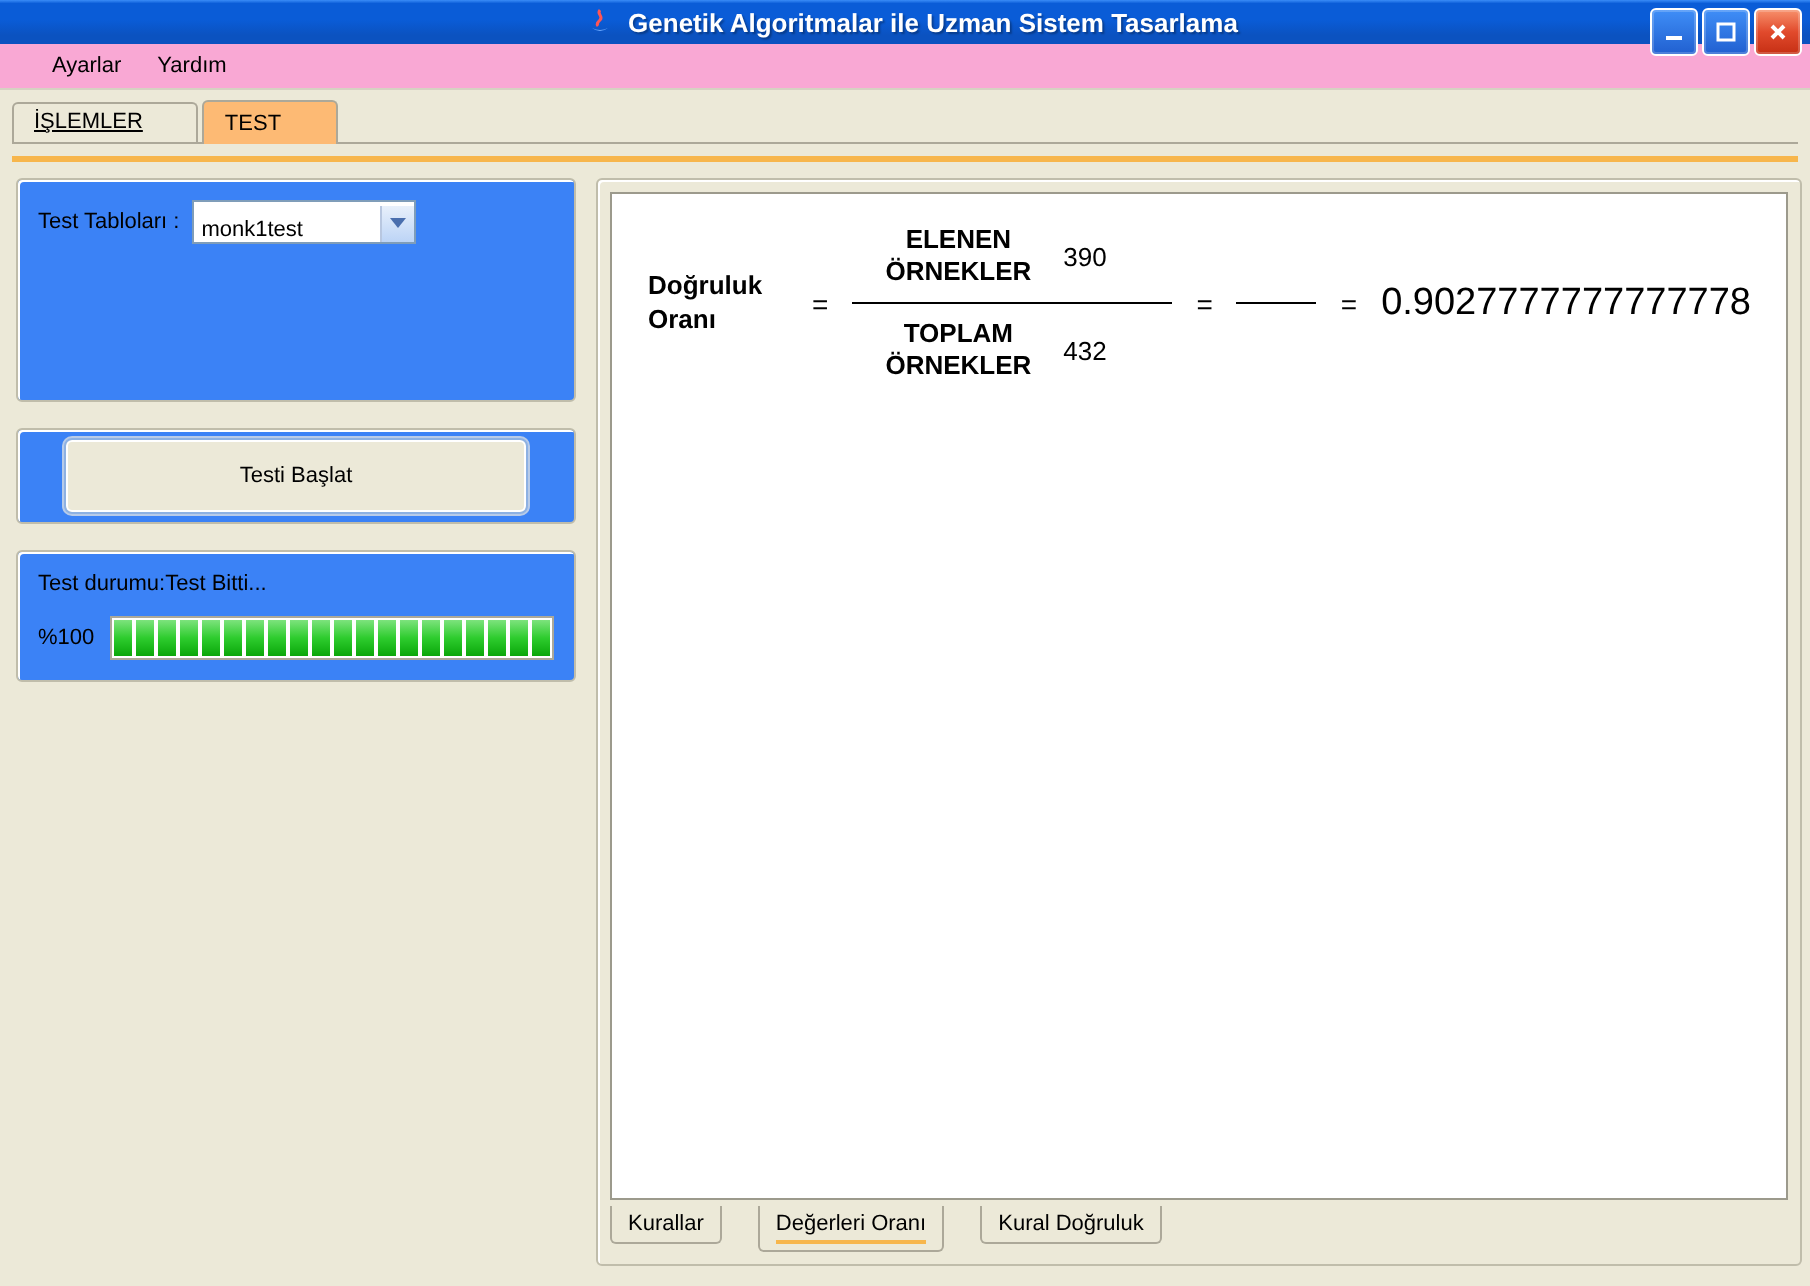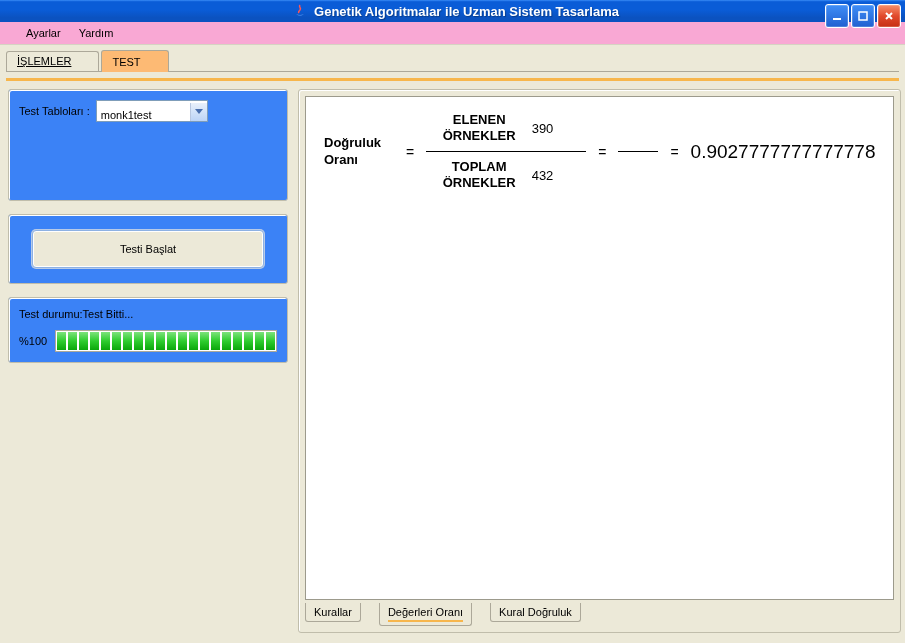--- a/index.html
+++ b/index.html
@@ -318,21 +318,21 @@
           <span class="combo-text">monk1test</span>
           <span class="combo-btn">
             <svg width="8" height="6">
                 <path d="M0 0 L8 0 L4 5 Z" fill="#4a6fae"></path>
               </svg>
           </span>
         </div>
       </div>
     </div>
 
-    <div class="groupbox" style="padding:15px;">
+    <div class="groupbox" style="padding:4px;">
       <div class="start-button">
         <span>Testi Başlat</span>
       </div>
     </div>
 
     <div class="groupbox status-box">
       <div class="status-label">Test durumu:Test Bitti...</div>
       <div class="progress-row">
         <span>%100</span>
         <div class="progress">

